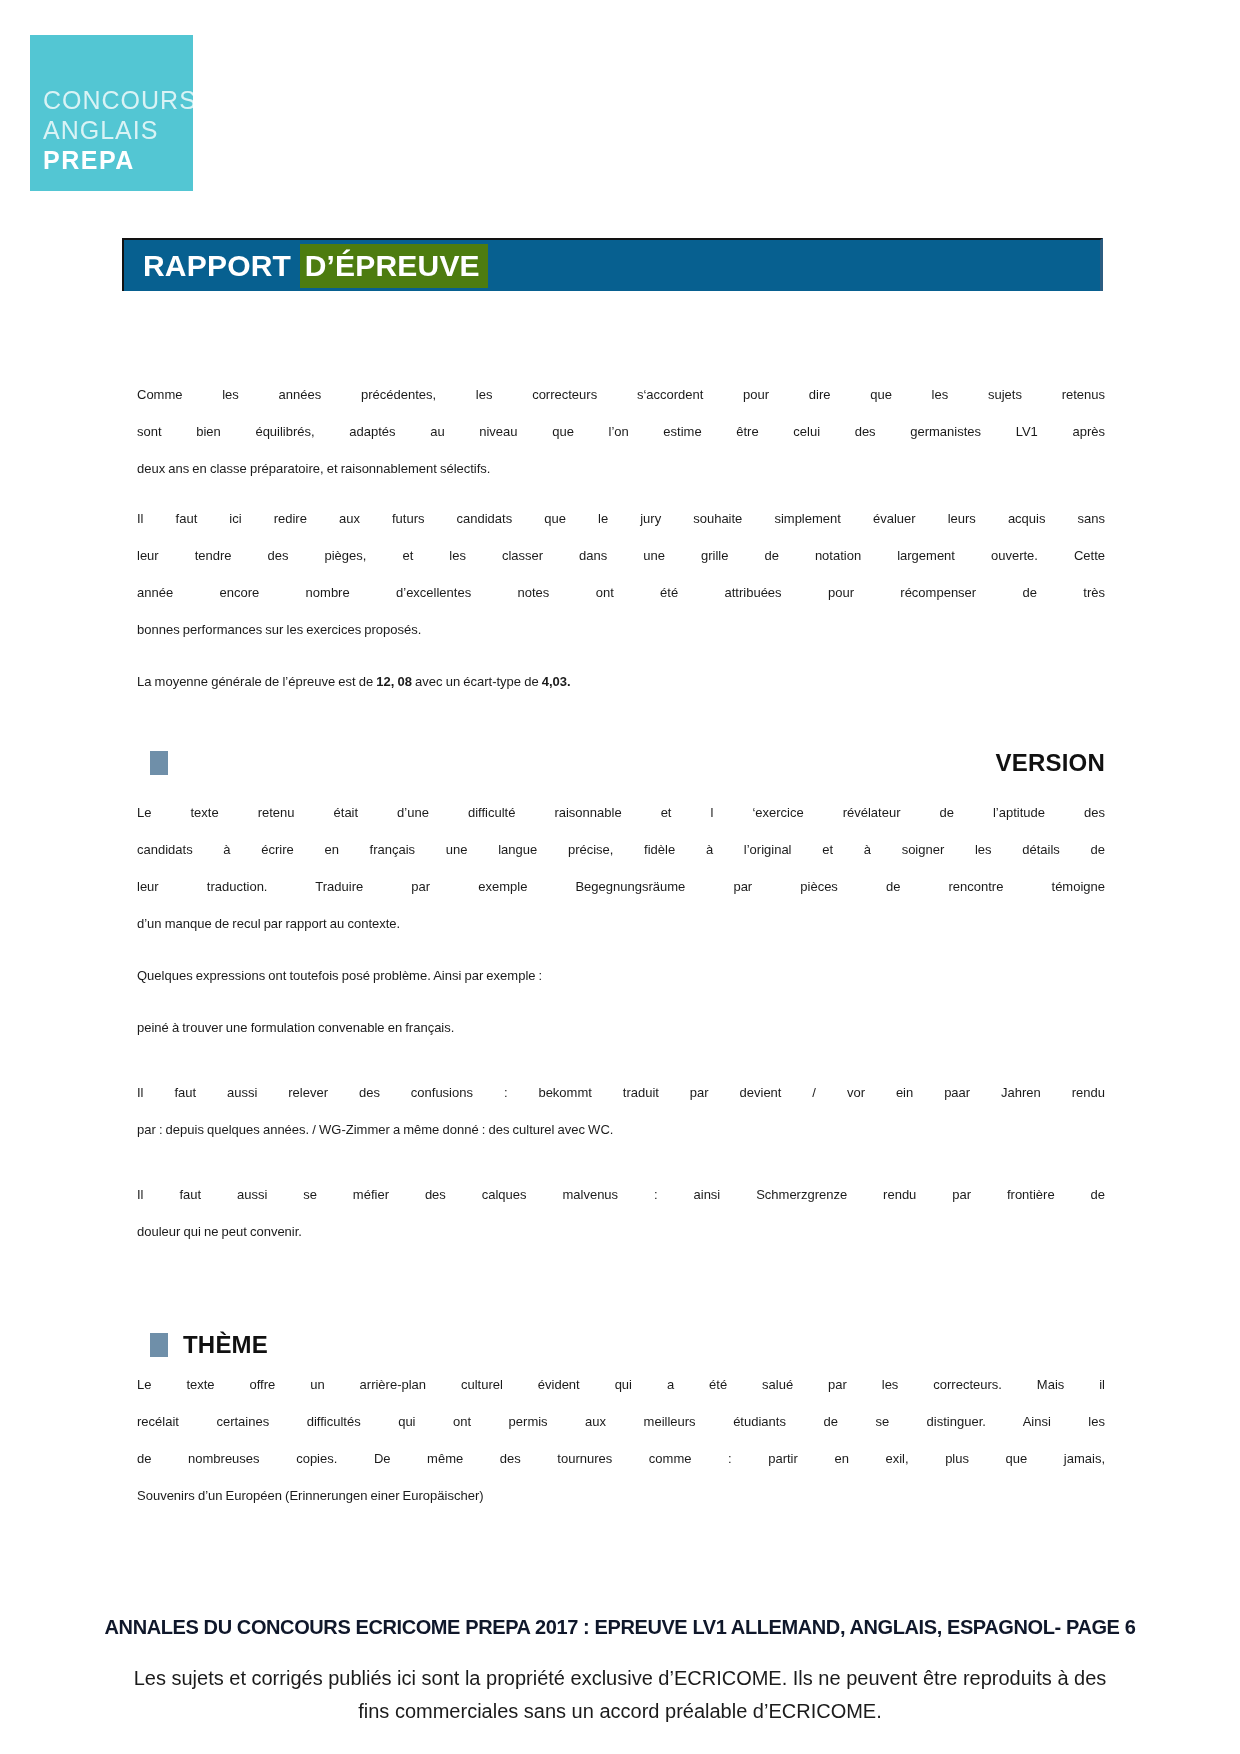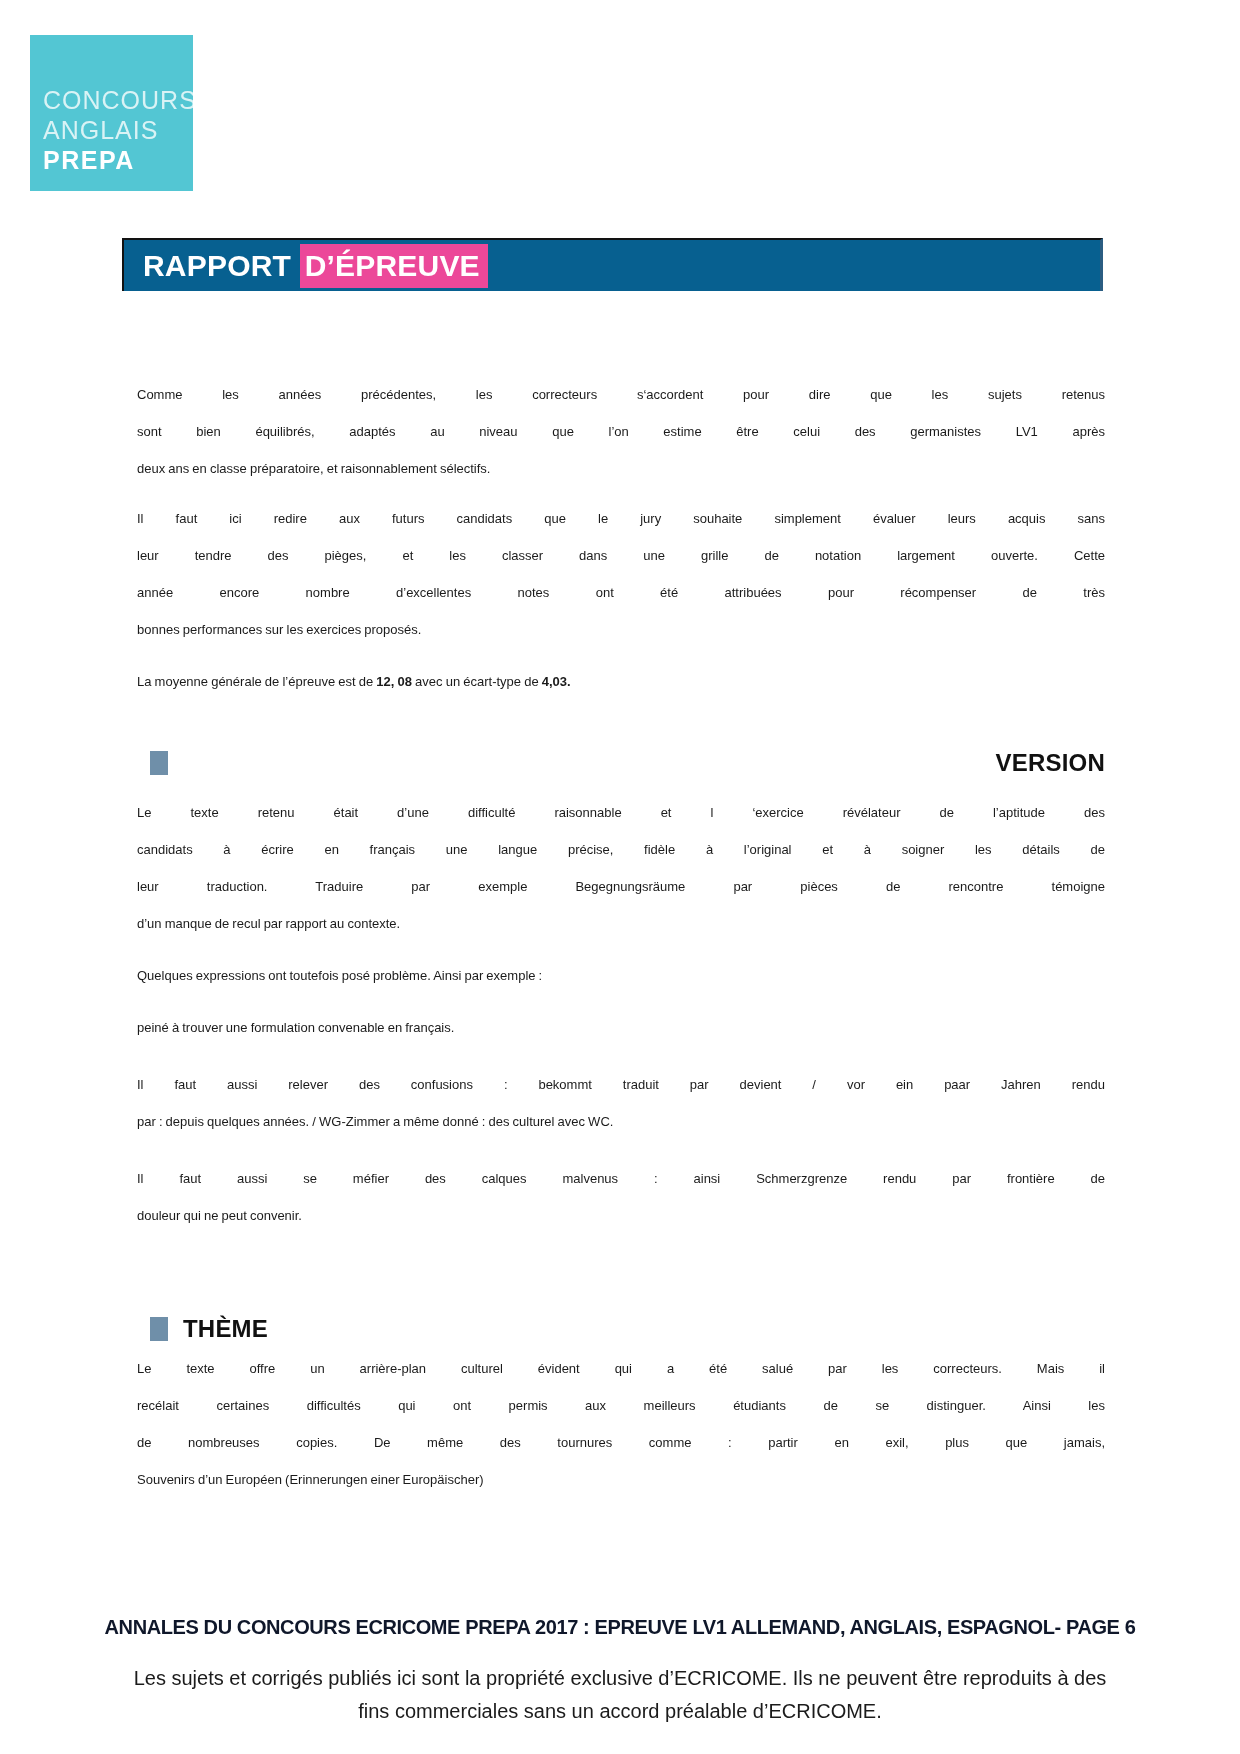--- a/index.html
+++ b/index.html
@@ -68,21 +68,21 @@
   }
   .heading-marker{
     width:18px;height:24px;
     margin-right:15px;
     flex:0 0 auto;
   }
   .heading-label{
     font-size:24px;font-weight:bold;color:#111111;
     letter-spacing:0.2px;
   }
-  .mt13{margin-top:13px;} .mt15{margin-top:15px;} .mt20{margin-top:20px;}
+  .mt13{margin-top:13px;} .mt15{margin-top:15px;} .mt20{margin-top:28px;}
   .mt78{margin-top:44px;justify-content:space-between;} .mt76{margin-top:76px;} .mt3{margin-top:3px;}
   
   .footer-annales{
     position:absolute;left:0;top:1616px;width:1240px;
     text-align:center;
     font-size:20px;font-weight:bold;color:#0f172a;
     letter-spacing:-0.4px;
     white-space:nowrap;
   }
   .footer-copy{
@@ -96,21 +96,21 @@
 
 <div class="page">
 
   <div class="logo" style="background-color: rgb(83, 198, 211);">
     <div class="logo-line">CONCOURS</div>
     <div class="logo-line">ANGLAIS</div>
     <div class="logo-line bold">PREPA</div>
   </div>
 
   <div class="title-bar" style="background-color: rgb(7, 96, 144);">
-    <div class="title-text"><span>RAPPORT </span><span class="title-highlight" style="background-color: #ec4899;">D’ÉPREUVE</span></div>
+    <div class="title-text"><span>RAPPORT </span><span class="title-highlight" style="background-color: #4d7c0f;">D’ÉPREUVE</span></div>
   </div>
 
   <div class="content">
 
     <div class="para">
         <div class="jline">Comme les années précédentes, les correcteurs s‘accordent pour dire que les sujets retenus</div>
         <div class="jline">sont bien équilibrés, adaptés au niveau que l’on estime être celui des germanistes LV1 après</div>
         <div class="jline last">deux ans en classe préparatoire, et raisonnablement sélectifs.</div>
       </div>
 

